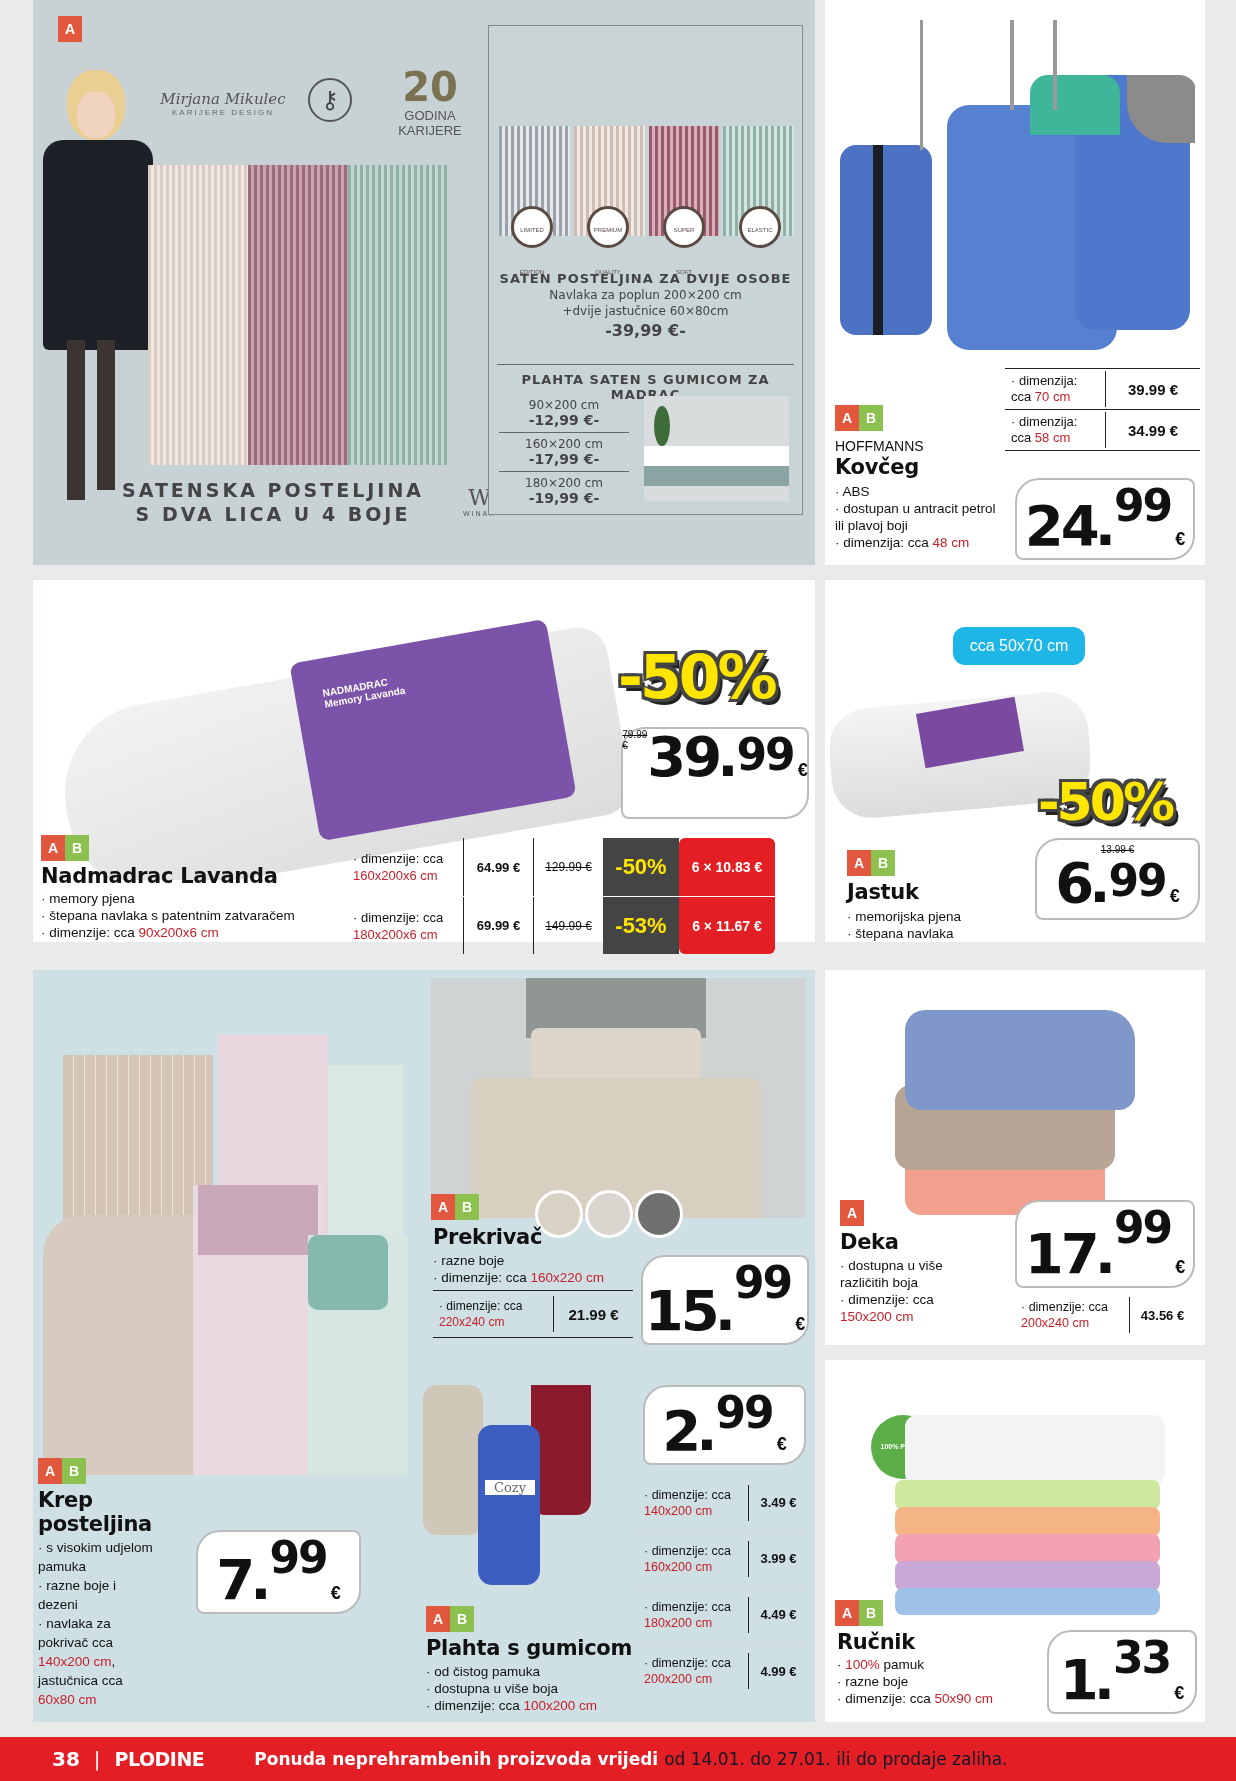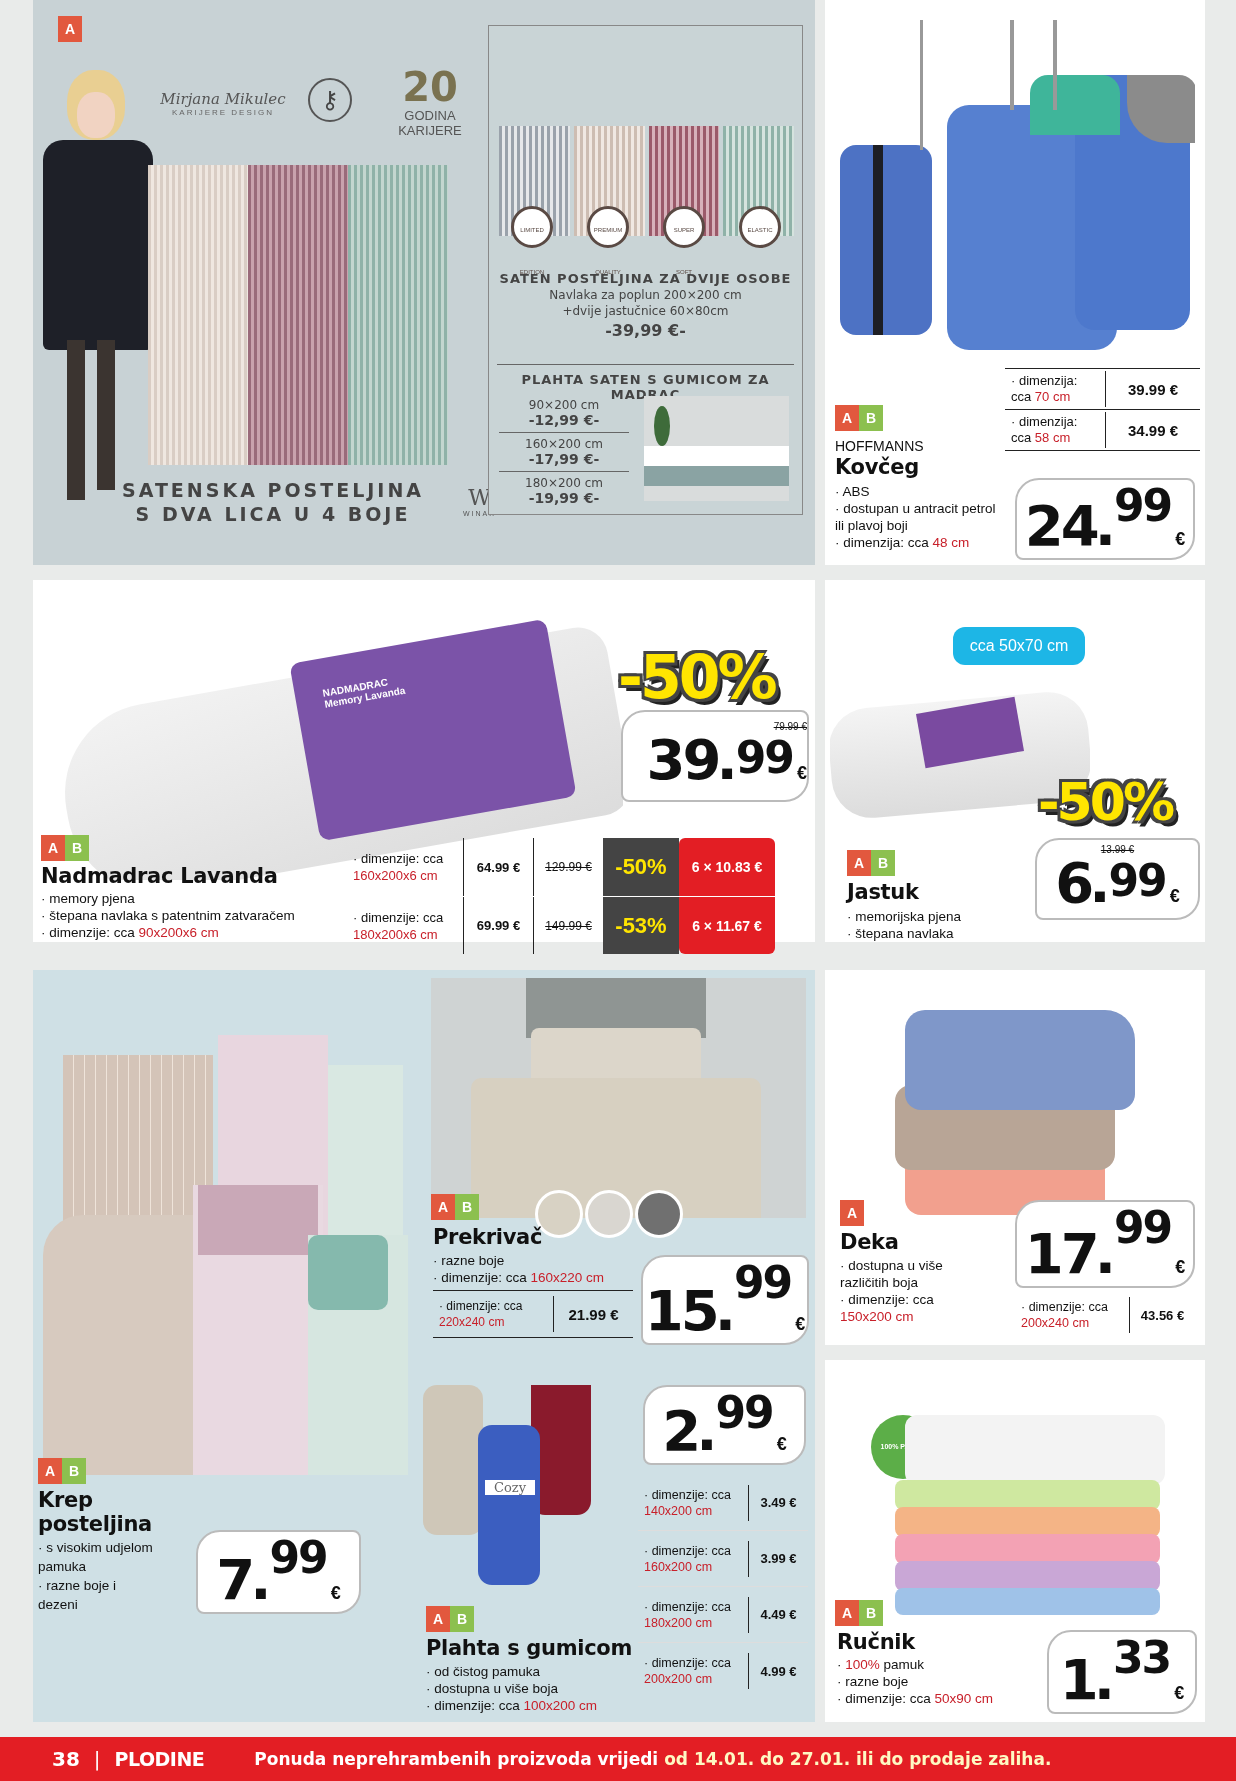--- a/index.html
+++ b/index.html
@@ -151,21 +151,21 @@
   </div>
 </div>
 
 <div class="panel" style="left:33px;top:580px;width:782px;height:362px">
   <div class="img" style="left:30px;top:40px;width:560px;height:260px">
     <div style="position:absolute;left:0;top:50px;width:560px;height:190px;background:linear-gradient(170deg,#f3f3f3,#dcdcdc);border-radius:90px 30px 30px 90px;transform:rotate(-10deg)"></div>
     <div style="position:absolute;left:240px;top:20px;width:260px;height:180px;background:#7b53a8;border-radius:10px;transform:rotate(-10deg)"></div>
     <div style="position:absolute;left:260px;top:60px;width:90px;color:#fff;font-size:10px;font-weight:bold;transform:rotate(-10deg)">NADMADRAC Memory Lavanda</div>
   </div>
   <div class="abs disc" style="left:585px;top:62px;font-size:60px;letter-spacing:-3px">-50%</div>
-  <div class="pricebox" style="left:588px;top:130px;width:188px;height:92px;flex-direction:column;align-items:flex-end">
+  <div class="pricebox" style="left:588px;top:147px;width:188px;height:92px;flex-direction:row;align-items:flex-start">
     <div style="font-size:10px;text-decoration:line-through">79.99 €</div>
     <div style="display:flex;align-items:flex-end">
       <span class="int">39</span>
         <span class="dot">.</span>
         <span class="dec">99</span>
         <span class="eur">€</span>
     </div>
   </div>
   <div class="badge-ab" style="left:8px;top:255px">
     <span class="ba">A</span>
@@ -244,20 +244,21 @@
     <span class="ba">A</span>
     <span class="bb">B</span>
   </div>
   <div class="abs title" style="left:5px;top:518px;line-height:24px">
     <div>Krep</div>
     <div>posteljina</div>
   </div>
   <div class="abs feat" style="left:5px;top:568px;width:120px;line-height:19px">
     <div>· s visokim udjelom pamuka</div>
     <div>· razne boje i dezeni</div>
+    <div><span>· navlaka za pokrivač cca </span><span class="red">140x200 cm</span><span>, jastučnica cca </span><span class="red">60x80 cm</span></div>
   </div>
   <div class="pricebox" style="left:163px;top:560px;width:165px;height:84px">
     <span class="int">7</span>
       <span class="dot">.</span>
       <span class="dec">99</span>
       <span class="eur">€</span>
   </div>
 
   <div class="img" style="left:398px;top:8px;width:375px;height:240px;background:#cfd3d3">
     <div style="position:absolute;left:95px;top:0;width:180px;height:60px;background:#8f9593"></div>
@@ -406,14 +407,14 @@
       <span class="dec">33</span>
       <span class="eur">€</span>
   </div>
 </div>
 
 <div class="abs" style="left:0;top:1737px;width:1236px;height:44px;background:#e31e24;display:flex;align-items:center;color:#fff;font-family:'DejaVu Sans',sans-serif">
   <span style="margin-left:52px;font-size:20px;font-weight:bold">38</span>
   <span style="margin:0 14px;font-size:20px">|</span>
   <span style="font-weight:900;font-size:19px;letter-spacing:-0.5px">PLODINE</span>
   <span style="margin-left:50px;font-size:17px;font-weight:bold">Ponuda neprehrambenih proizvoda vrijedi</span>
-  <span style="margin-left:6px;font-size:17px;font-weight:bold;color:#fef9c3">od 14.01. do 27.01. ili do prodaje zaliha.</span>
+  <span style="margin-left:6px;font-size:17px;font-weight:normal;color:#0f172a">od 14.01. do 27.01. ili do prodaje zaliha.</span>
 </div>
 
 </body></html>

